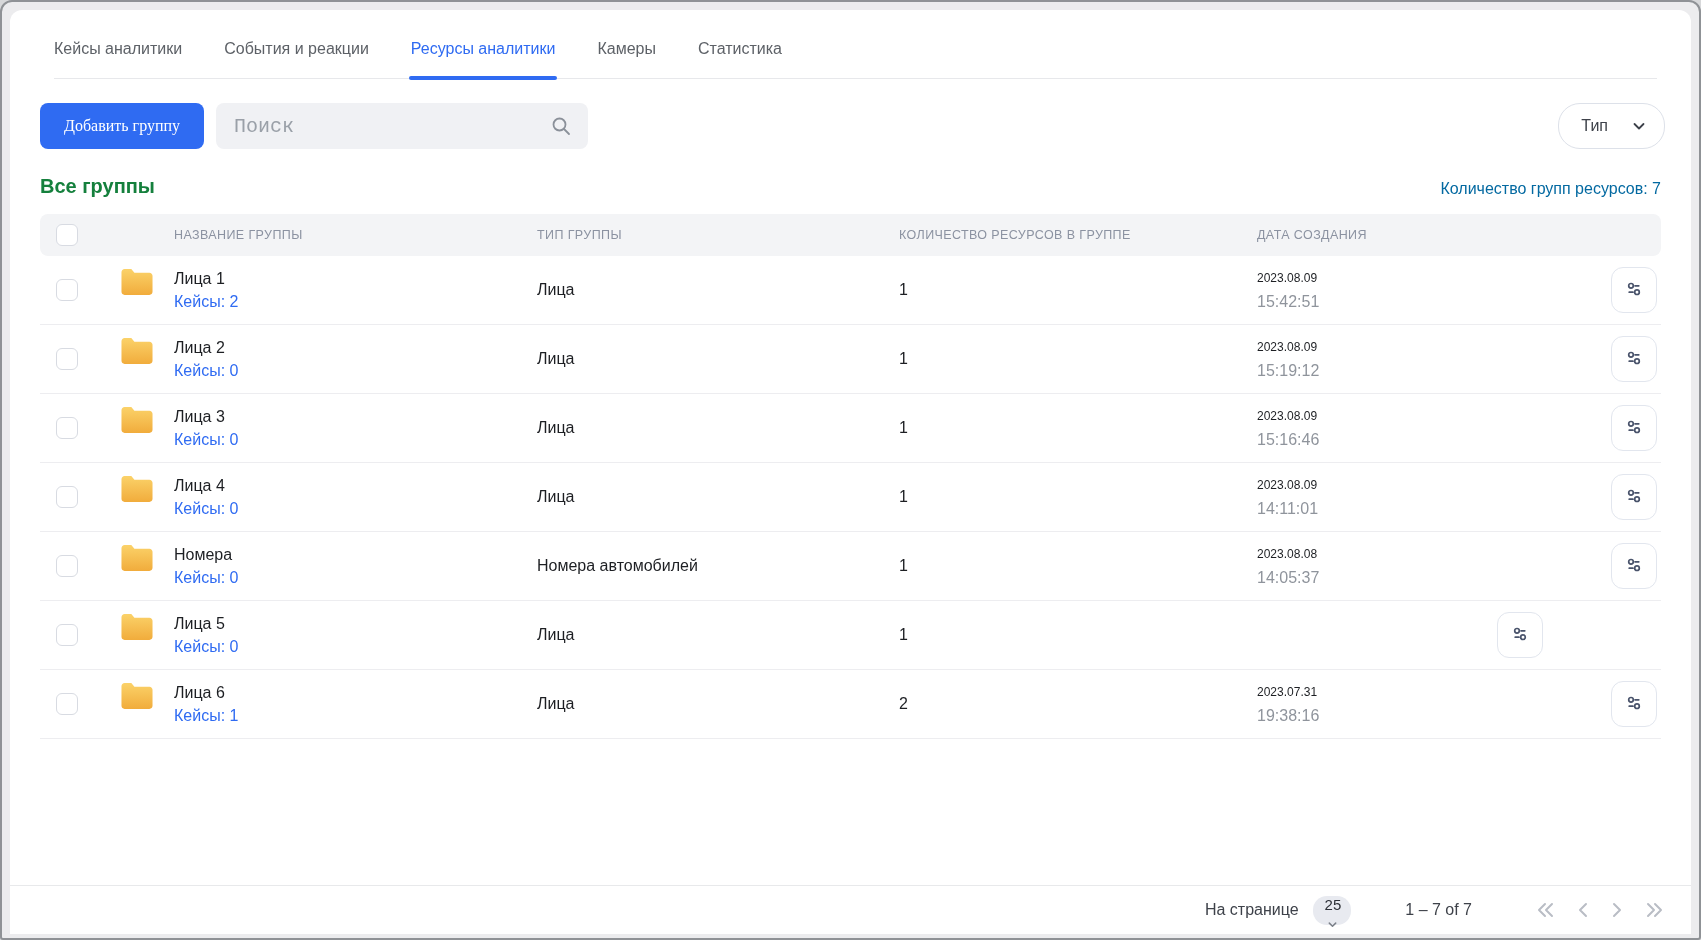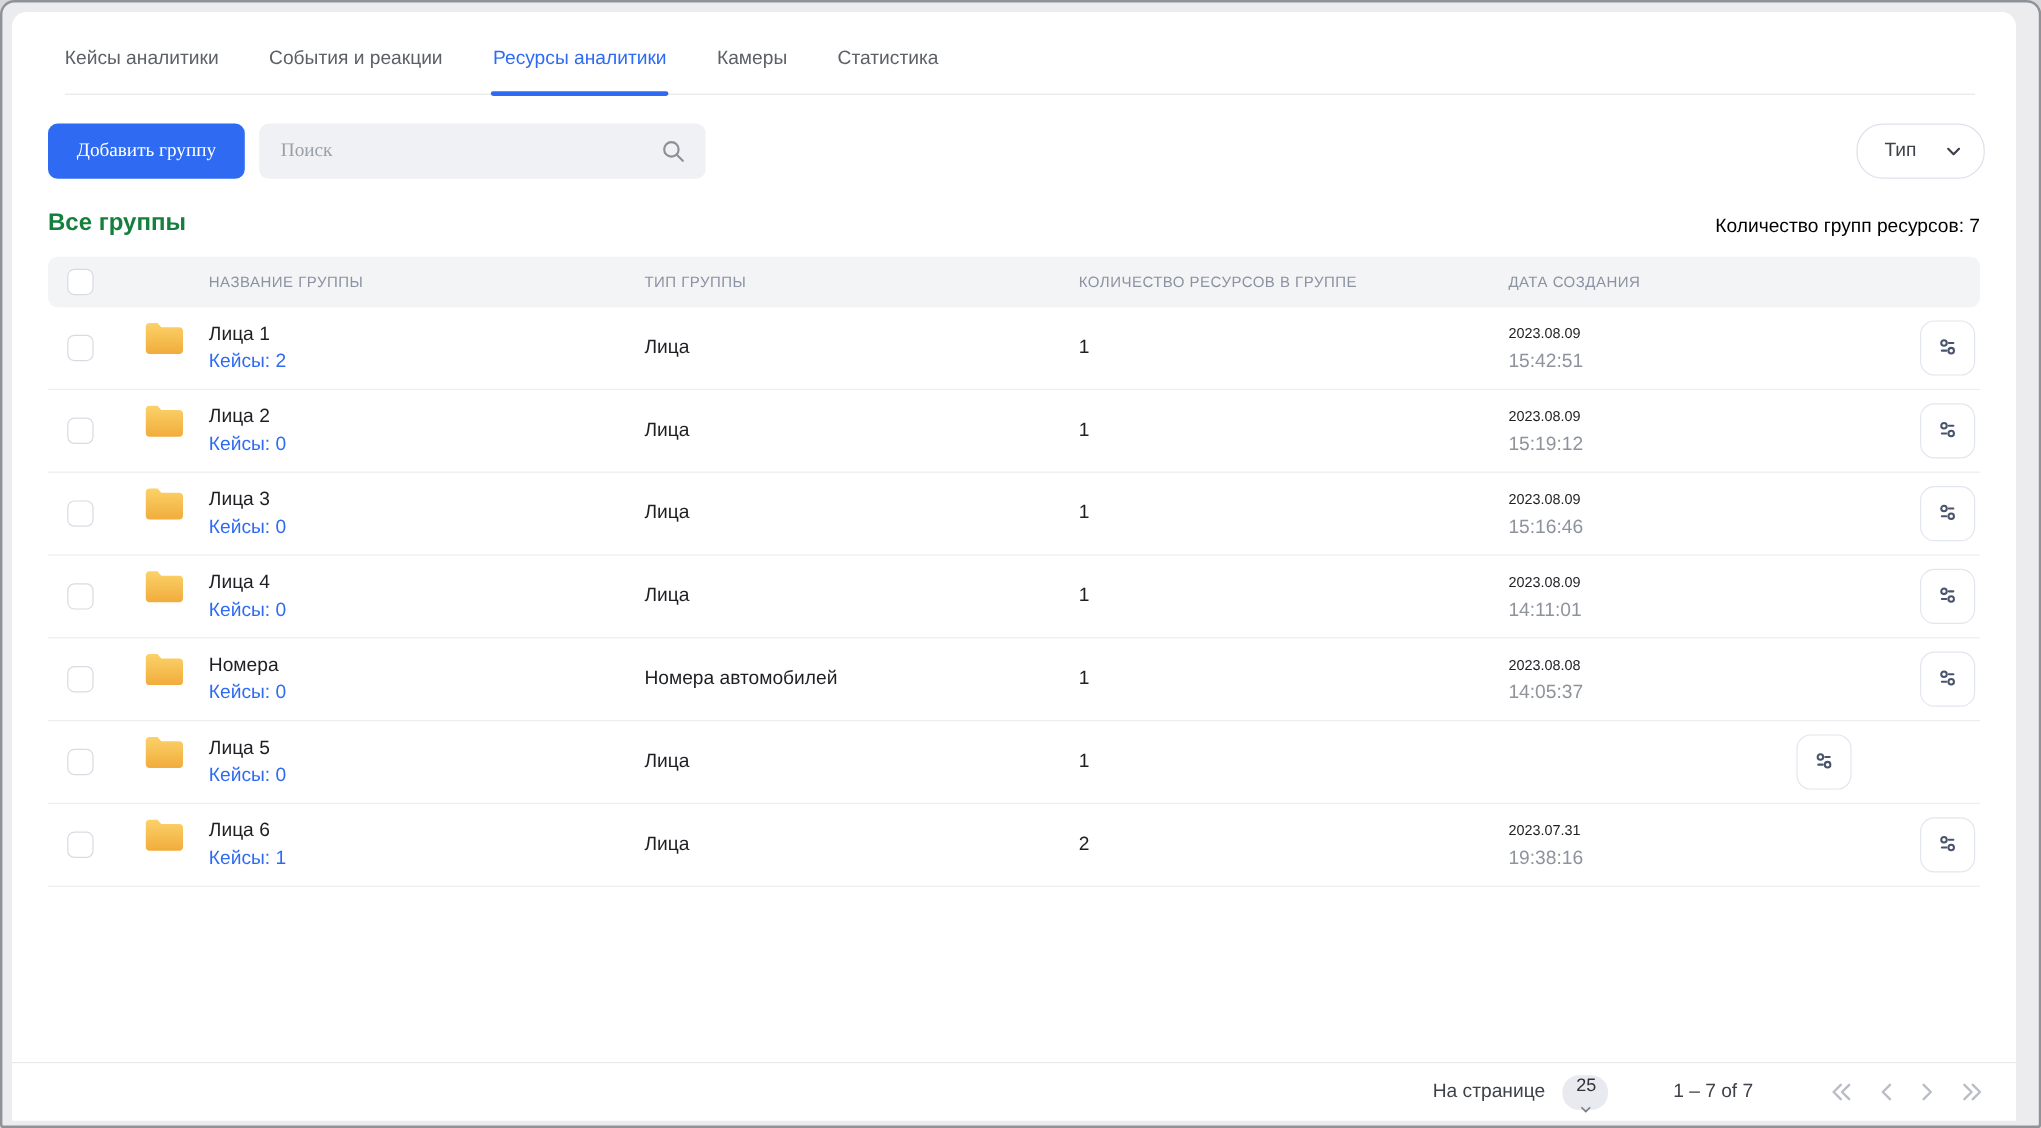--- a/index.html
+++ b/index.html
@@ -1,45 +1,45 @@
 <!DOCTYPE html>
 <html><head>
 <meta charset="utf-8">
 <style>
   html,body{margin:0;padding:0;background:#d7d8da;font-family:"Liberation Sans",sans-serif;}
   .frame{box-sizing:border-box;width:1701px;height:940px;background:#ececee;
          border:2px solid #8f9296;border-radius:12px 12px 3px 3px;
-         padding:8px 19px 4px 8px;position:relative;}
+         padding:8px 8px 4px 8px;position:relative;}
   .card{box-sizing:border-box;width:100%;height:100%;background:#ffffff;
         border-radius:12px 12px 0 0;display:flex;flex-direction:column;overflow:hidden;}
 
   
   .tabs-wrap{padding:30px 34px 0 44px;}
   .tabs{display:flex;gap:42px;border-bottom:1px solid #e7e8eb;}
   .tab{position:relative;padding-bottom:20px;font-size:16px;color:#5d6167;cursor:pointer;white-space:nowrap;}
   .tab.active{color:#2f6bf2;}
   .tab.active::after{content:"";position:absolute;left:-2px;right:-2px;bottom:-2px;height:4px;
         border-radius:2px;background:#2f6bf2;}
 
   
   .toolbar{display:flex;align-items:center;margin:24px 26px 0 30px;}
   .btn-add{height:46px;padding:0 24px;background:#2f6bf2;color:#fff;border:none;border-radius:8px;
         font-size:16px;font-family:Liberation Serif, serif;cursor:pointer;}
   .search{margin-left:12px;width:372px;height:46px;background:#f0f1f4;border-radius:8px;
         display:flex;align-items:center;padding:0 16px;box-sizing:border-box;}
-  .search input{flex:1;border:none;background:transparent;font-size:16px;color:#737373;outline:none;font-family:Liberation Serif, serif;}
+  .search input{flex:1;border:none;background:transparent;font-size:20px;color:#737373;outline:none;font-family:Liberation Mono, monospace;}
   .search input::placeholder{color:#9aa0a8;}
   .toolbar-spacer{flex:1;}
   .type-filter{height:44px;padding:0 18px 0 22px;border:1px solid #dde1e9;border-radius:22px;background:#fff;
         display:flex;align-items:center;gap:24px;font-size:16px;color:#3e424a;cursor:pointer;text-align:center;}
 
   
   .section-row{display:flex;align-items:flex-end;justify-content:space-between;margin:26px 30px 16px 30px;}
   .section-title{font-size:20px;font-weight:700;color:#15803d;}
-  .section-count{font-size:16px;color:#000000;}
+  .section-count{font-size:16px;color:#0369a1;}
 
   
   .table{margin:0 30px;}
   .thead,.trow{display:grid;grid-template-columns:62px 435px 362px 358px 290px 1fr;align-items:center;}
   .thead{height:42px;background:#f3f4f6;border-radius:8px;}
   .th{font-size:12.5px;color:#8b92a1;letter-spacing:.4px;text-transform:uppercase;}
   .cb-cell{padding-left:16px;}
   .cb{appearance:none;-webkit-appearance:none;width:22px;height:22px;border:1.5px solid #d8dbe2;
       border-radius:6px;background:#fff;margin:0;cursor:pointer;display:block;}
   .trow{height:68px;border-bottom:1px solid #ededf0;}

